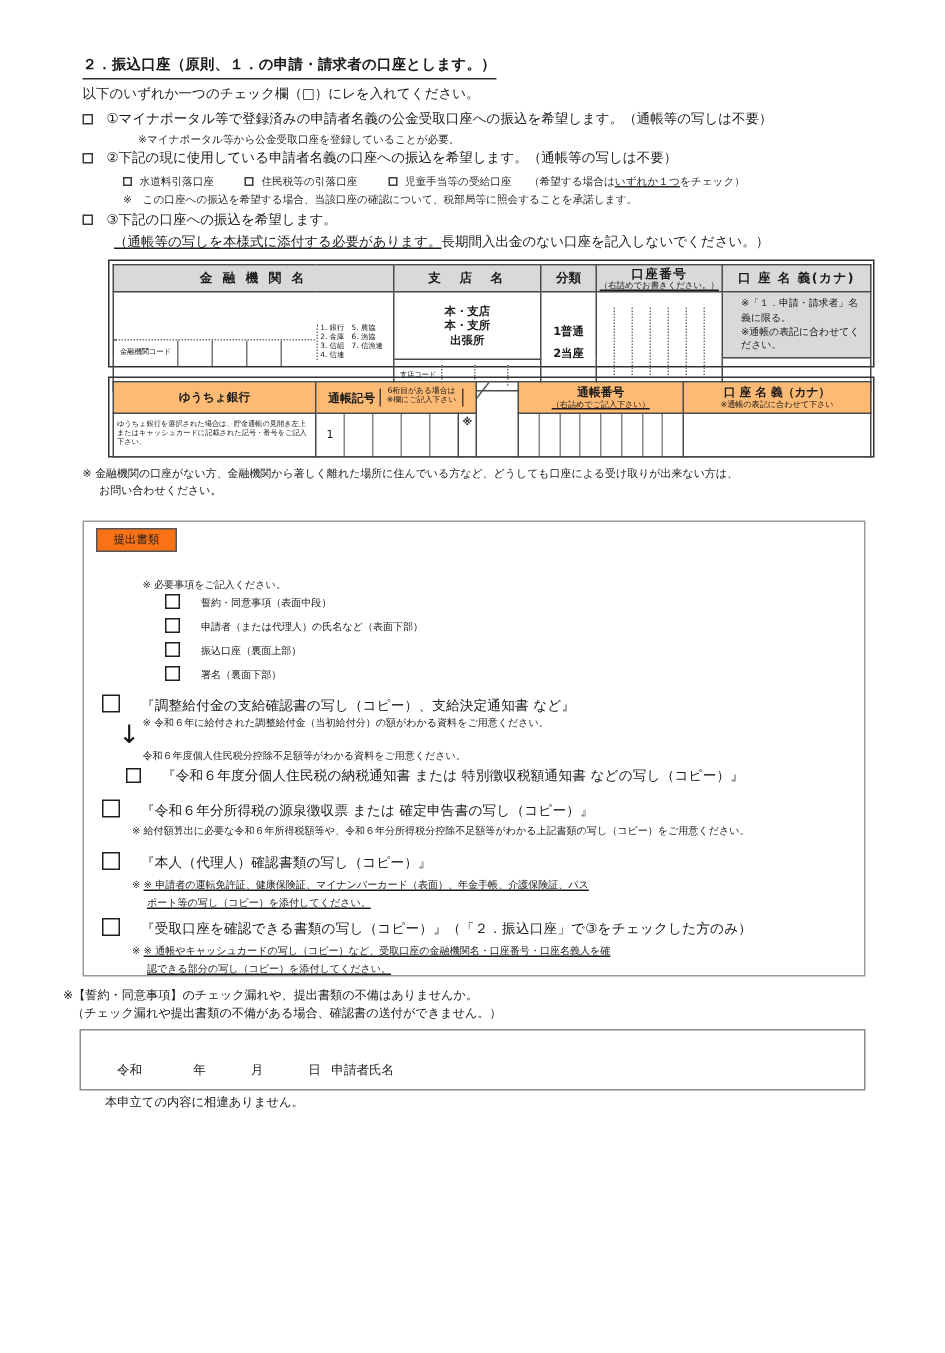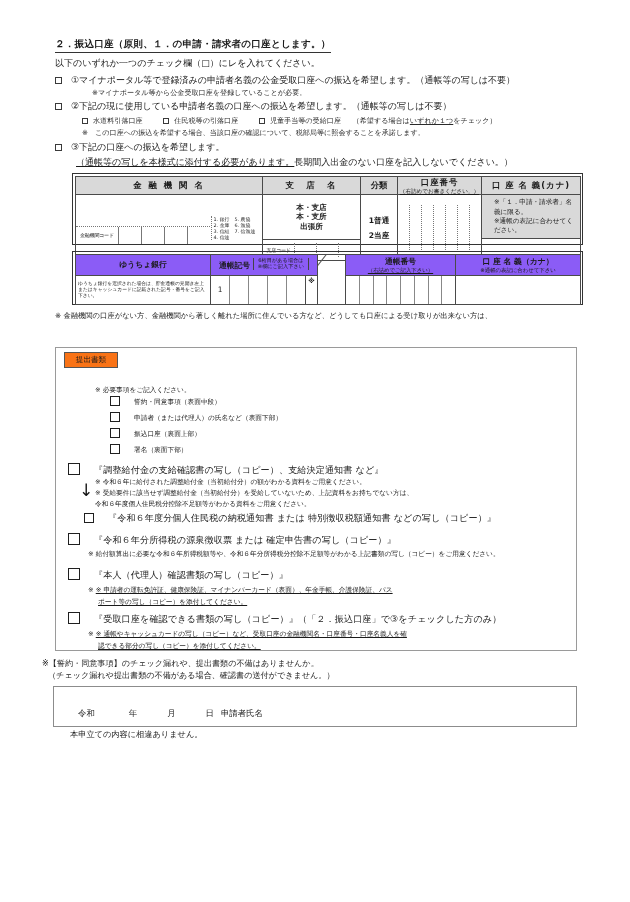--- a/index.html
+++ b/index.html
@@ -143,21 +143,21 @@
     table-layout: fixed;
     font-size: 7.4px;
   }
   .yucho-table td {
     border: 1px solid #4a4a4a;
     padding: 0;
     vertical-align: middle;
     text-align: center;
   }
   .yucho-table .hdr {
-    background: #8b5cf6;
+    background: #fdba74;
     font-weight: bold;
     font-size: 7.8px;
     height: 20px;
   }
   .yucho-table .hdr .sub {
     display: block;
     font-weight: normal;
     font-size: 5.4px;
     line-height: 1.15;
   }
@@ -455,20 +455,21 @@
               <i></i>
         </div>
       </td>
       <td></td>
     </tr>
   </tbody>
     </table>
 
   <div class="tbl-note">
     <span>※ 金融機関の口座がない方、金融機関から著しく離れた場所に住んでいる方など、どうしても口座による受け取りが出来ない方は、</span>
+    <span class="ind">お問い合わせください。</span>
   </div>
 
   <div class="docs-panel"></div>
   <div class="docs-tag">提出書類</div>
 
   <div class="doc-row doc-note" style="left:95px; top:386px;">※ 必要事項をご記入ください。</div>
   <div class="doc-row" style="left:110px; top:396px;">
     <span class="cb-md"></span><span class="gap"></span><span class="gap-s"></span><span class="doc-note">誓約・同意事項（表面中段）</span>
   </div>
   <div class="doc-row" style="left:110px; top:412px;">
@@ -478,21 +479,20 @@
     <span class="cb-md"></span><span class="gap"></span><span class="gap-s"></span><span class="doc-note">振込口座（裏面上部）</span>
   </div>
   <div class="doc-row" style="left:110px; top:444px;">
     <span class="cb-md"></span><span class="gap"></span><span class="gap-s"></span><span class="doc-note">署名（裏面下部）</span>
   </div>
 
   <div class="doc-row" style="left:68px; top:463px;">
     <span class="cb-lg"></span><span class="gap"></span><span class="gap-s"></span><span class="doc-title">『調整給付金の支給確認書の写し（コピー）、支給決定通知書 など』</span>
   </div>
   <div class="doc-row doc-note" style="left:95px; top:478px;">※ 令和６年に給付された調整給付金（当初給付分）の額がわかる資料をご用意ください。</div>
-  <div class="doc-row doc-note" style="left:95px; top:489px;">※ 受給要件に該当せず調整給付金（当初給付分）を受給していないため、上記資料をお持ちでない方は、</div>
   <div class="doc-row doc-note" style="left:95px; top:500px;">令和６年度個人住民税分控除不足額等がわかる資料をご用意ください。</div>
   <div class="arrow-down" style="left:79px; top:482px;">↓</div>
 
   <div class="doc-row" style="left:84px; top:512px;">
     <span class="cb-md"></span><span class="gap"></span><span class="gap-s"></span><span class="doc-title">『令和６年度分個人住民税の納税通知書 または 特別徴収税額通知書 などの写し（コピー）』</span>
   </div>
 
   <div class="doc-row" style="left:68px; top:533px;">
     <span class="cb-lg"></span><span class="gap"></span><span class="gap-s"></span><span class="doc-title">『令和６年分所得税の源泉徴収票 または 確定申告書の写し（コピー）』</span>
   </div>

